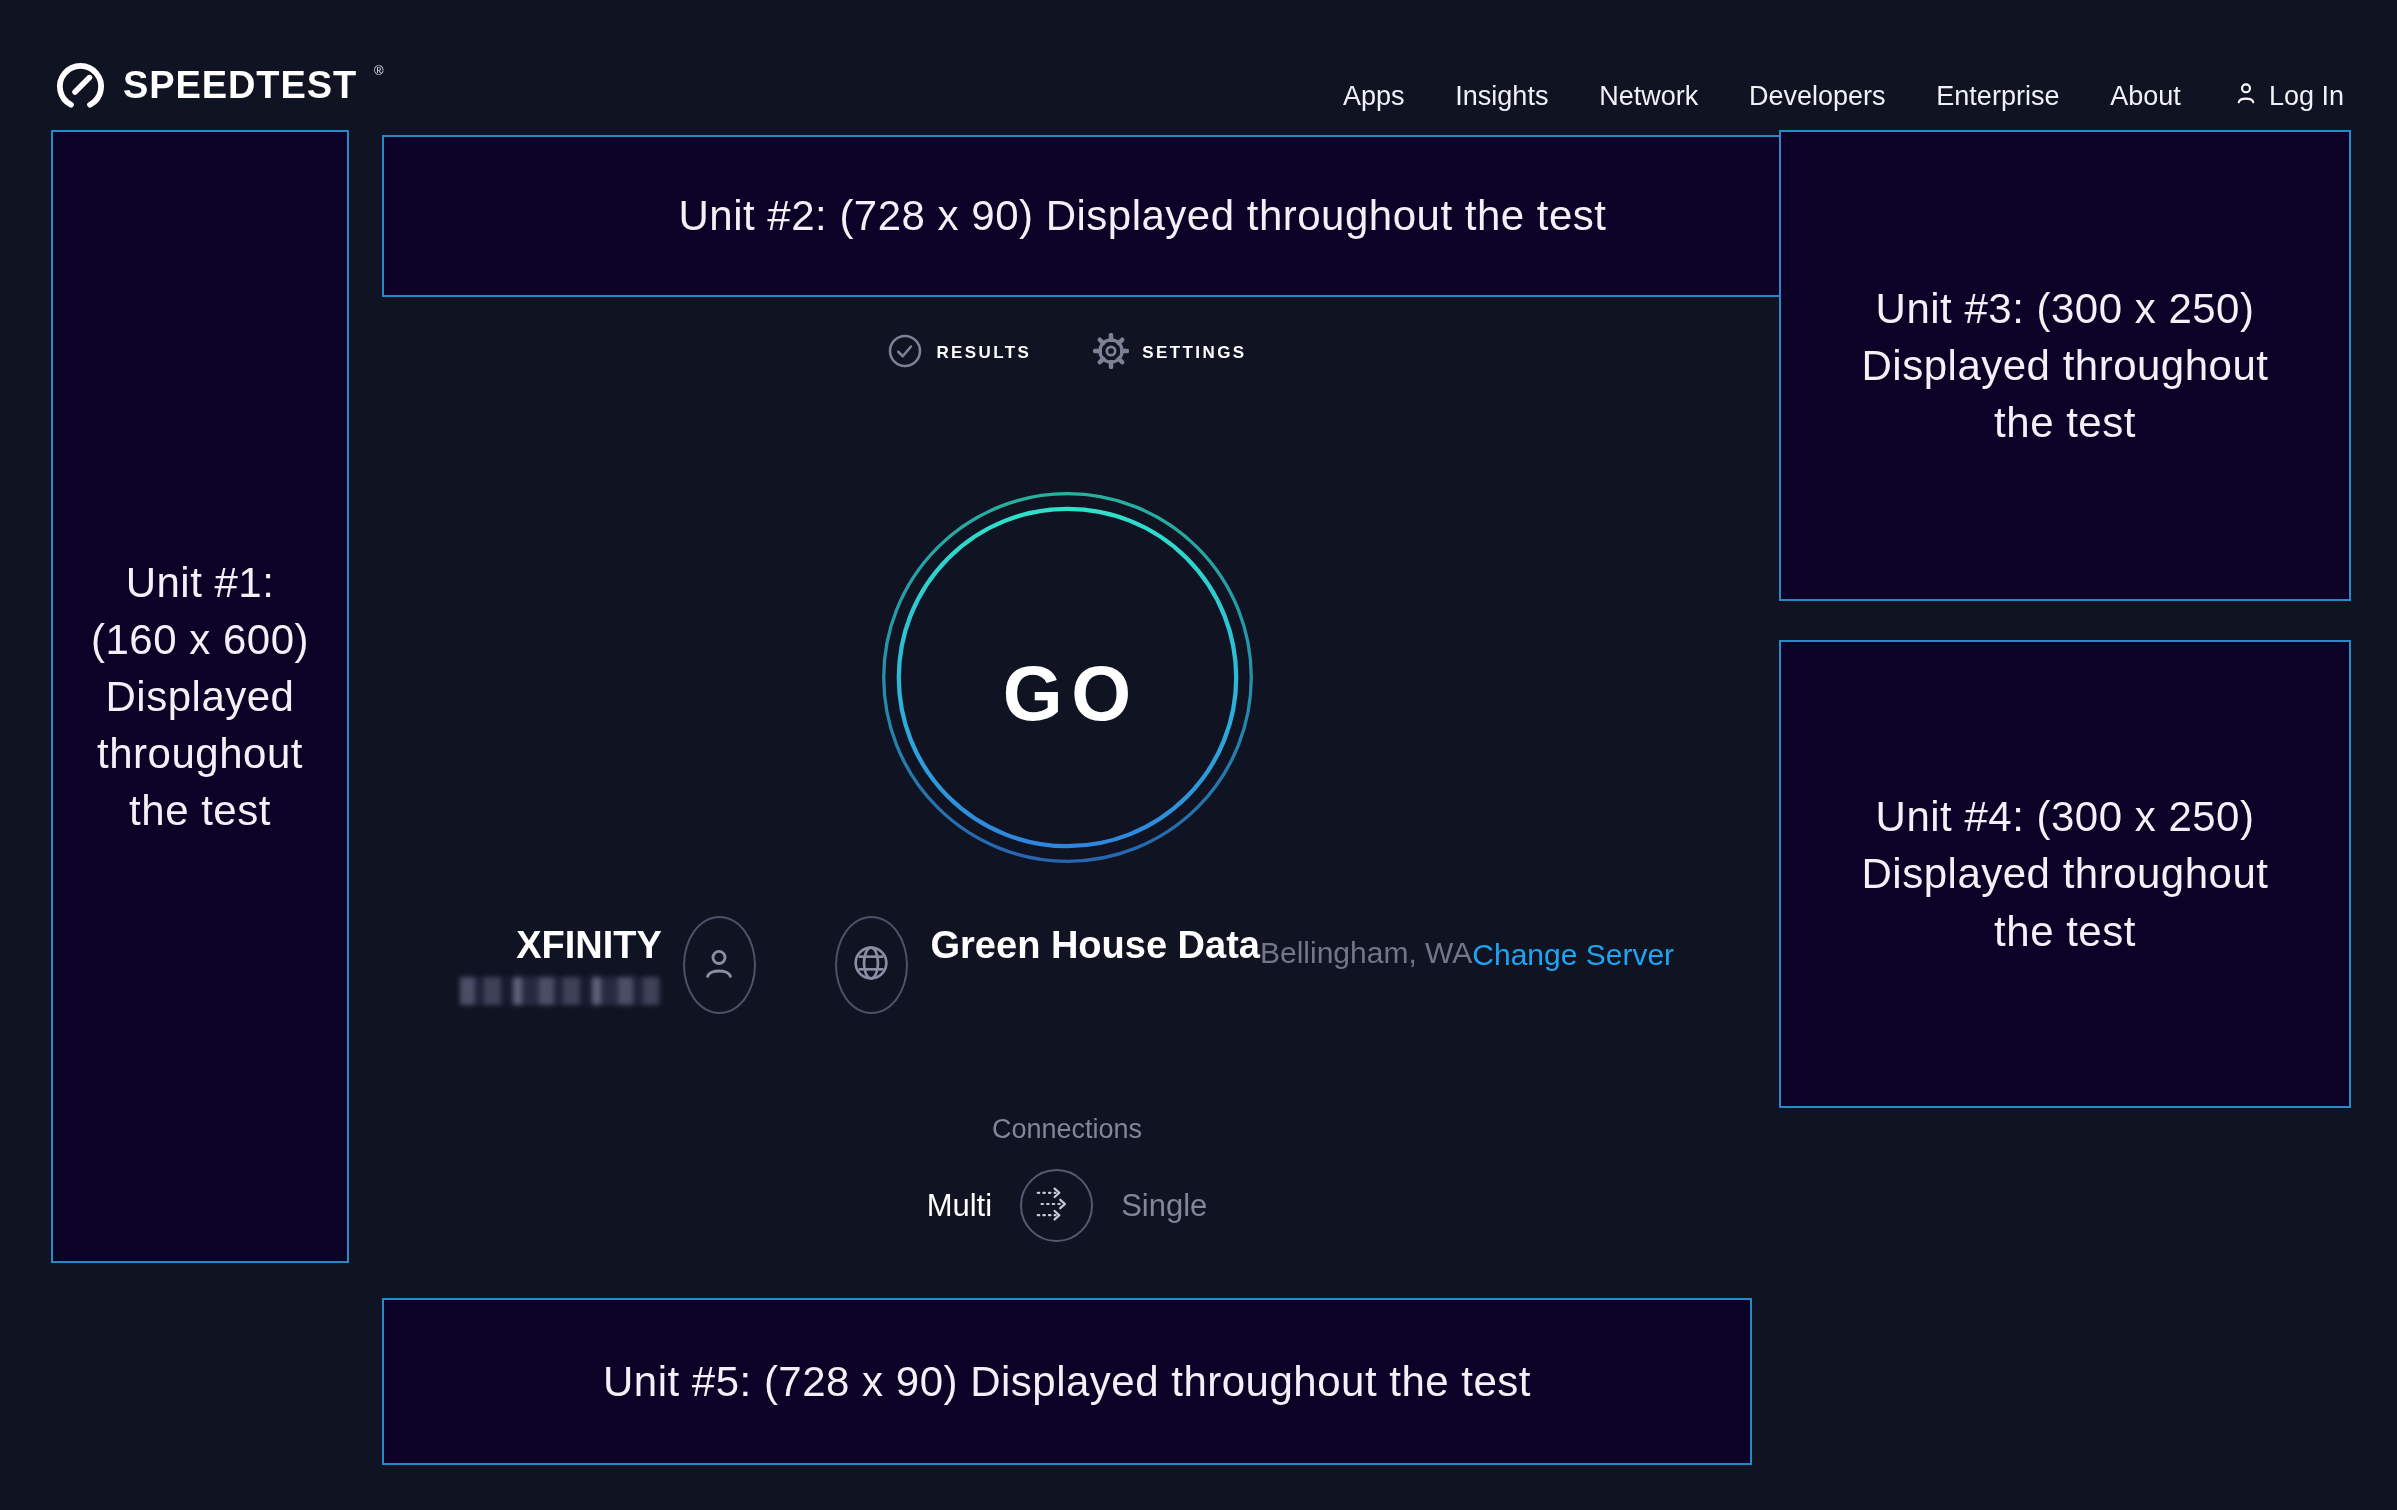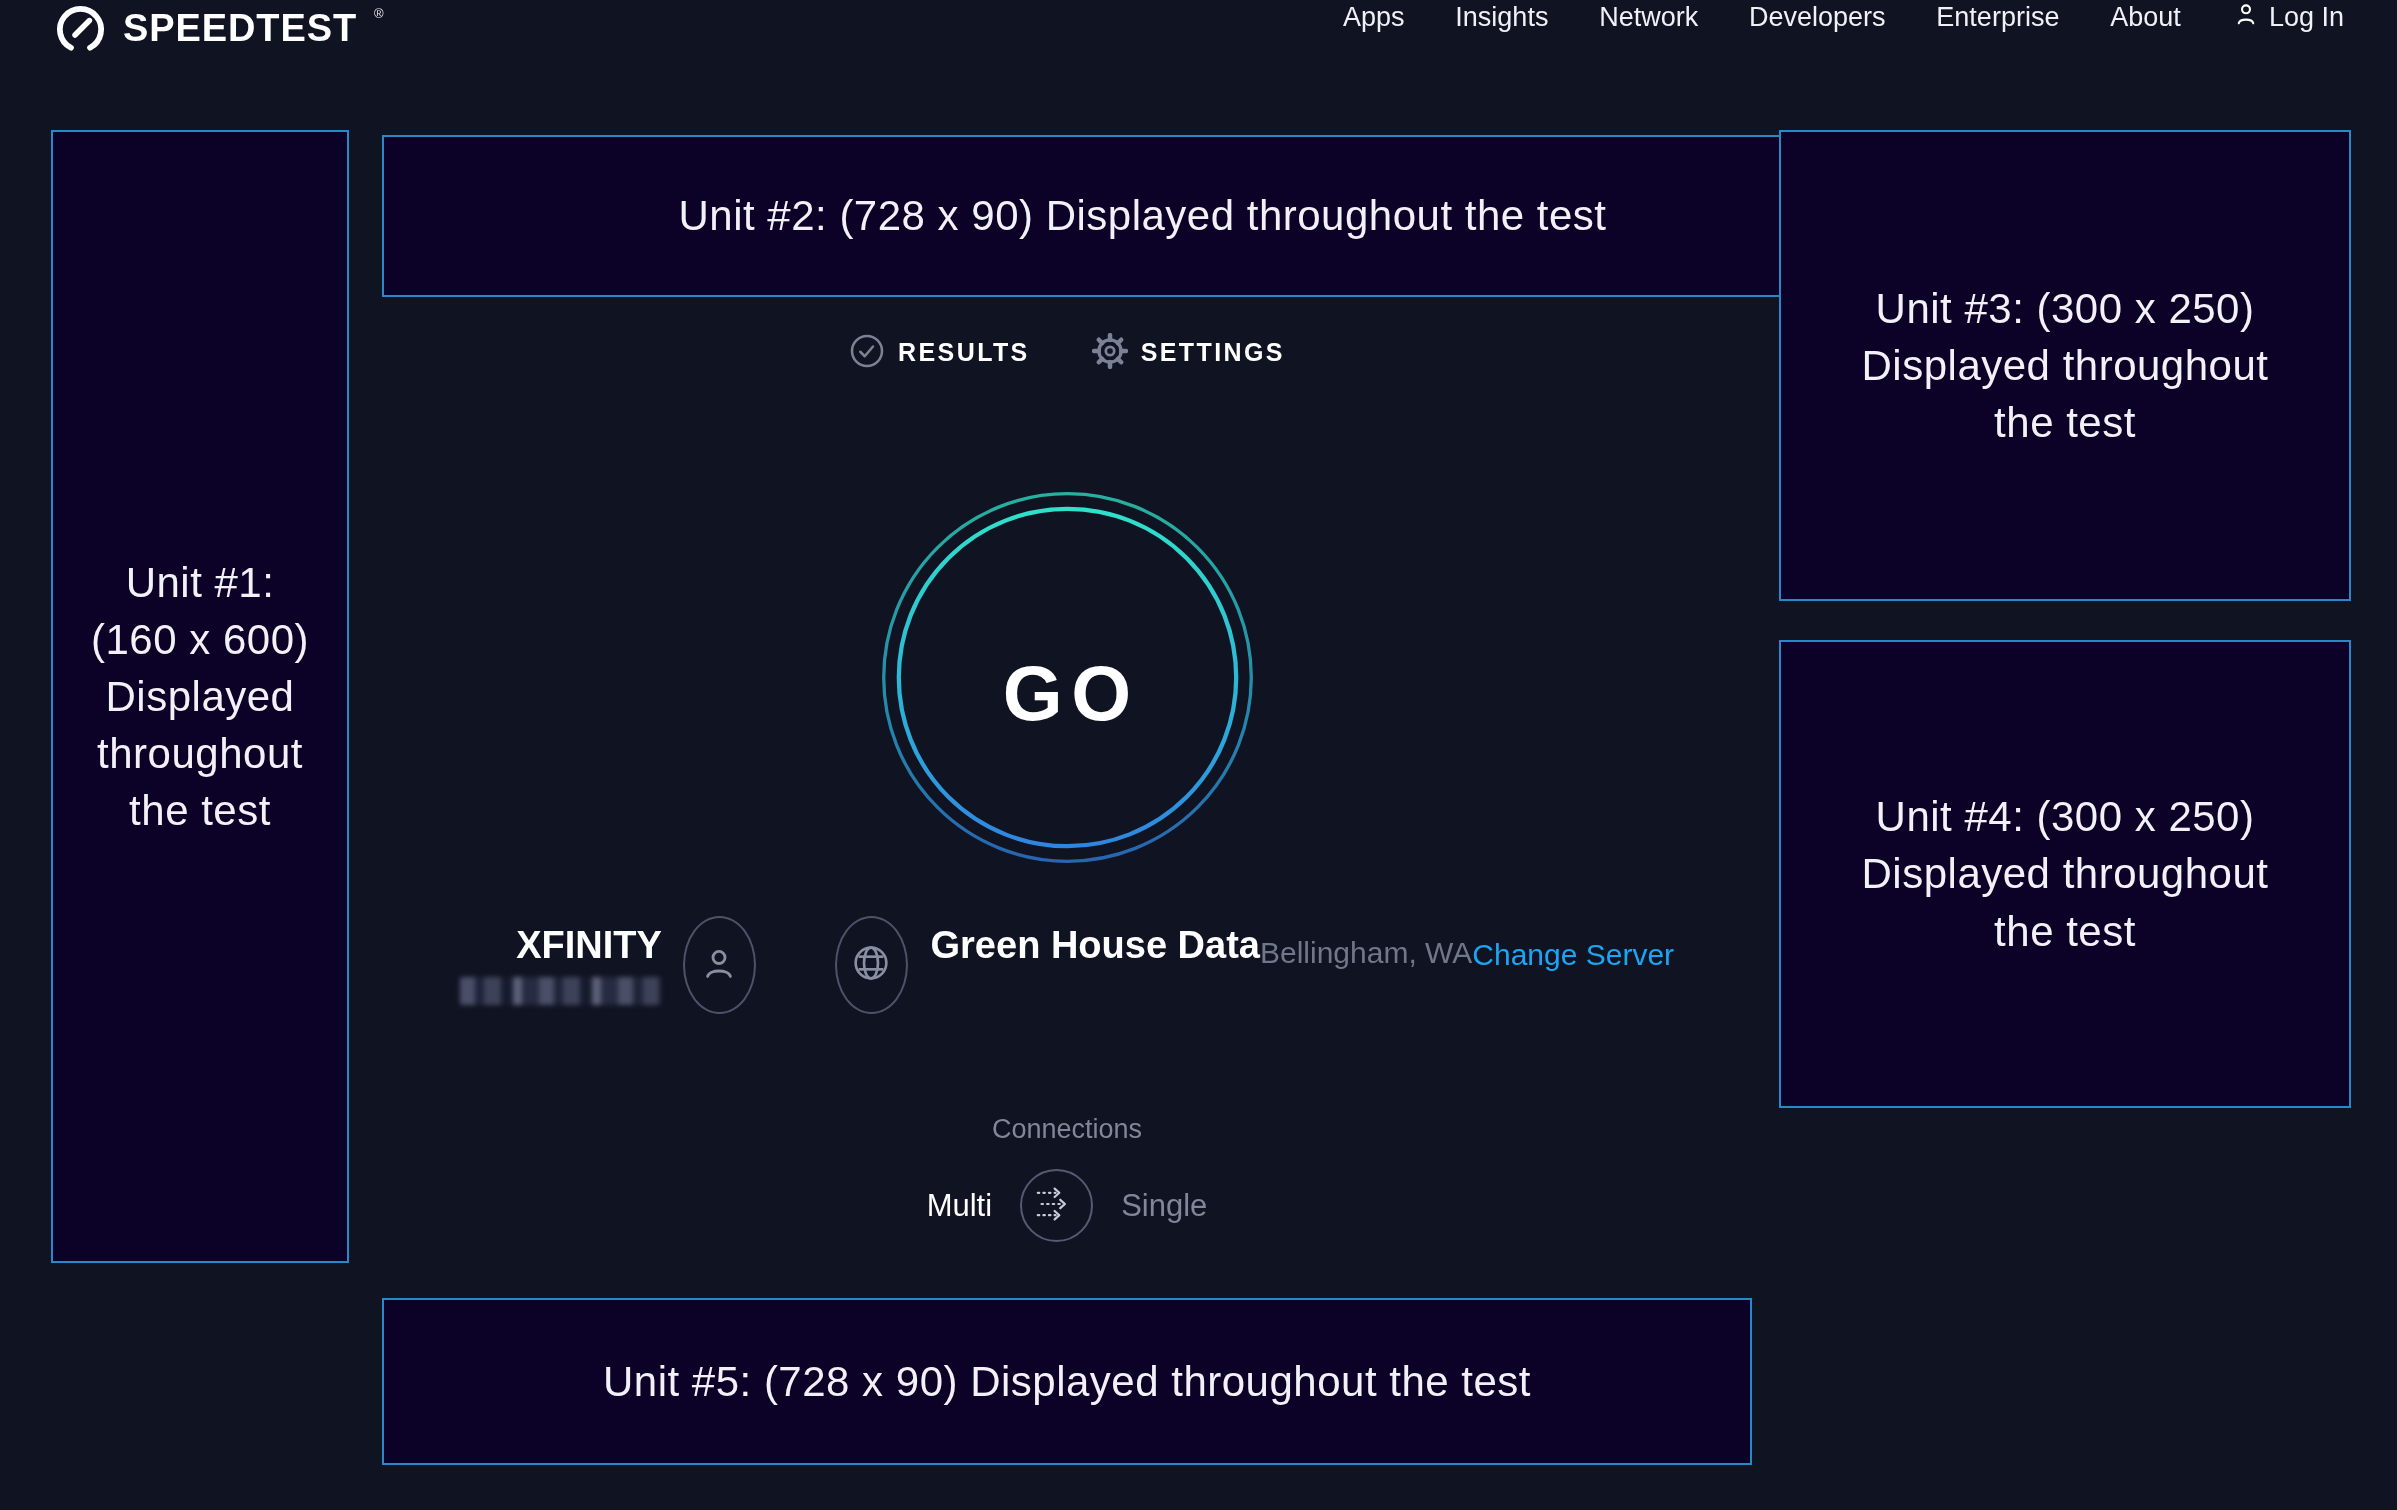--- a/index.html
+++ b/index.html
@@ -7,22 +7,22 @@
     position:relative;
     width:2397px;height:1510px;
     background:#101322;
     font-family:"Liberation Sans","DejaVu Sans",sans-serif;
     color:#eef0f6;
     overflow:hidden;
   }
   
   .header{
     position:absolute;top:0;left:0;width:2397px;height:130px;
-    display:flex;align-items:flex-start;
-    padding:0 53px;box-sizing:border-box;
+    display:flex;align-items:flex-end;
+    padding:16px 53px;box-sizing:border-box;
   }
   .logo{display:flex;align-items:flex-start;gap:15px;cursor:pointer;}
   .logo svg{display:block;margin-top:1.9px;}
   .logo-text{
     font-size:38px;font-weight:700;letter-spacing:0.9px;color:#ffffff;line-height:56px;
   }
   .logo-tm{font-size:13px;color:#ffffff;opacity:.9;margin-left:1.9px;line-height:28px;}
   .nav{margin-left:auto;display:flex;align-items:center;}
   .nav-item{
     padding:0 25.4px;font-size:27px;color:#f0f1f7;cursor:pointer;white-space:nowrap;
@@ -46,21 +46,21 @@
   .ad-3{left:1779px;top:130px;width:572px;height:471px;}
   .ad-3 .ad-label{max-width:452px;}
   .ad-4{left:1779px;top:640px;width:572px;height:468px;}
   .ad-4 .ad-label{max-width:452px;}
   .ad-5{left:382px;top:1298px;width:1370px;height:167px;}
   
   .center-abs{position:absolute;left:382px;width:1370px;}
   
   .tabs{top:332px;height:41px;display:flex;justify-content:center;align-items:center;gap:62px;}
   .tab{display:flex;align-items:center;gap:13px;cursor:pointer;}
-  .tab-label{font-size:25px;font-weight:700;letter-spacing:2.4px;color:#ffffff;}
+  .tab-label{font-size:17px;font-weight:700;letter-spacing:2.4px;color:#ffffff;}
   
   .go-wrap{top:489px;display:flex;justify-content:center;}
   .go-btn{position:relative;width:377px;height:377px;cursor:pointer;}
   .go-label{
     position:absolute;left:0;top:16px;width:377px;height:377px;
     display:flex;align-items:center;justify-content:center;
     font-size:77px;font-weight:600;letter-spacing:8.5px;color:#ffffff;
     padding-left:8.5px;box-sizing:border-box;
   }
   

